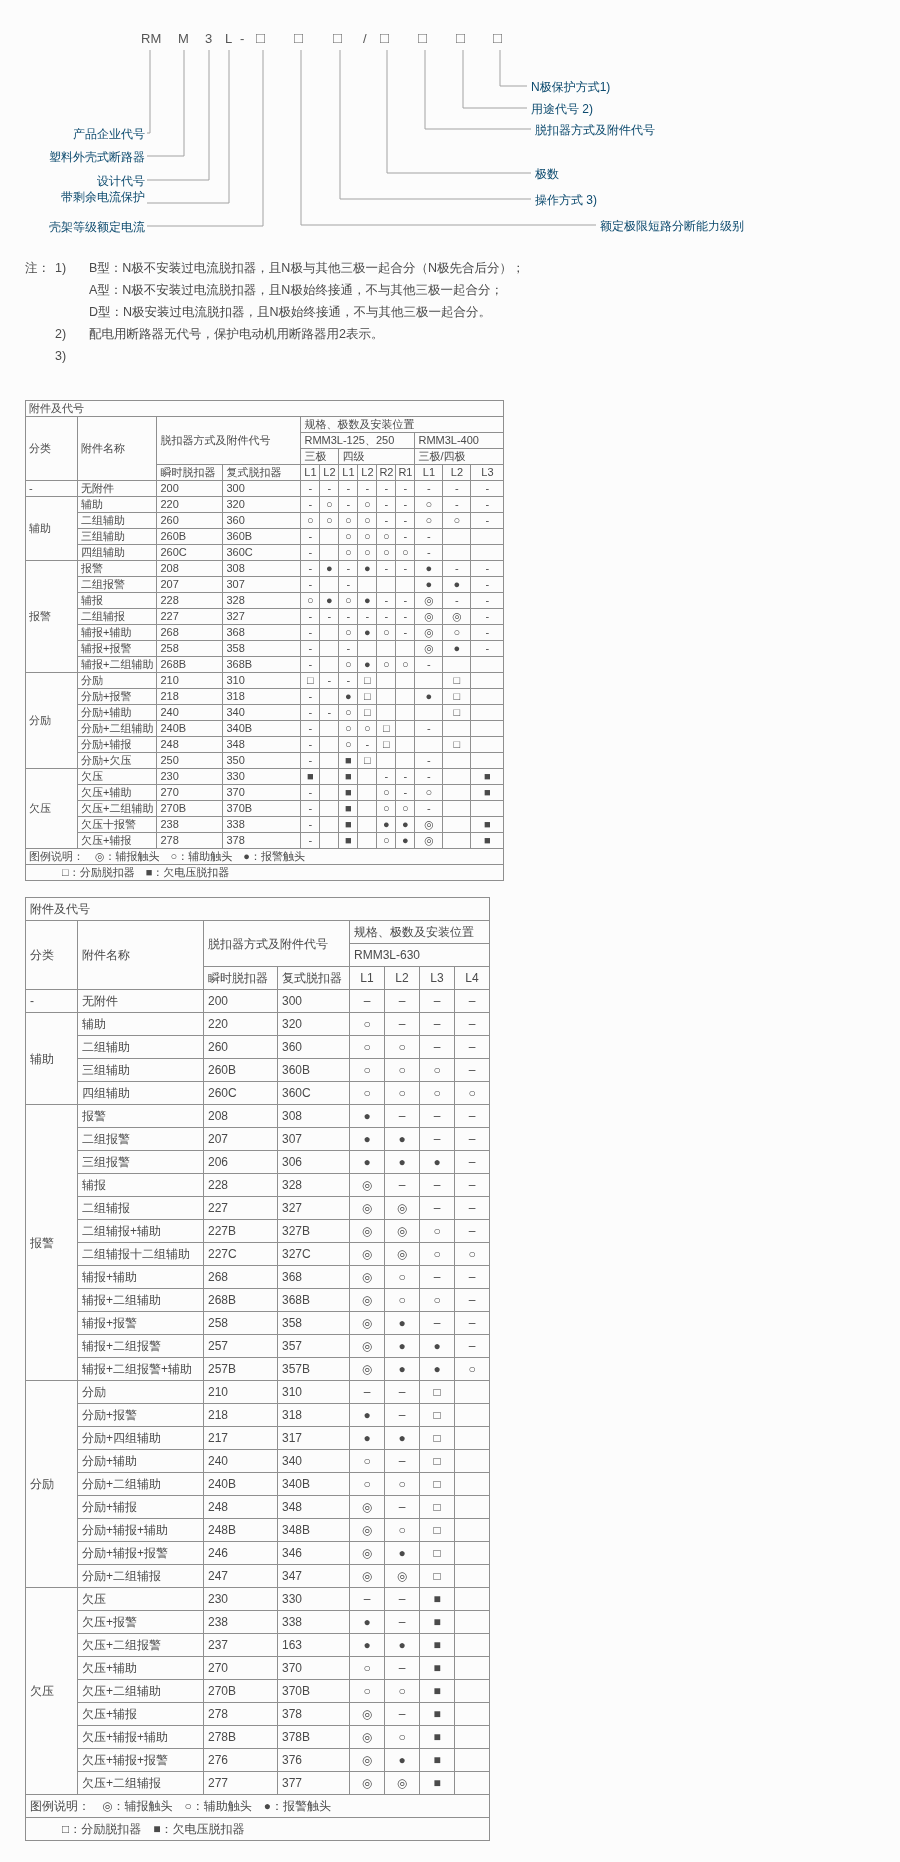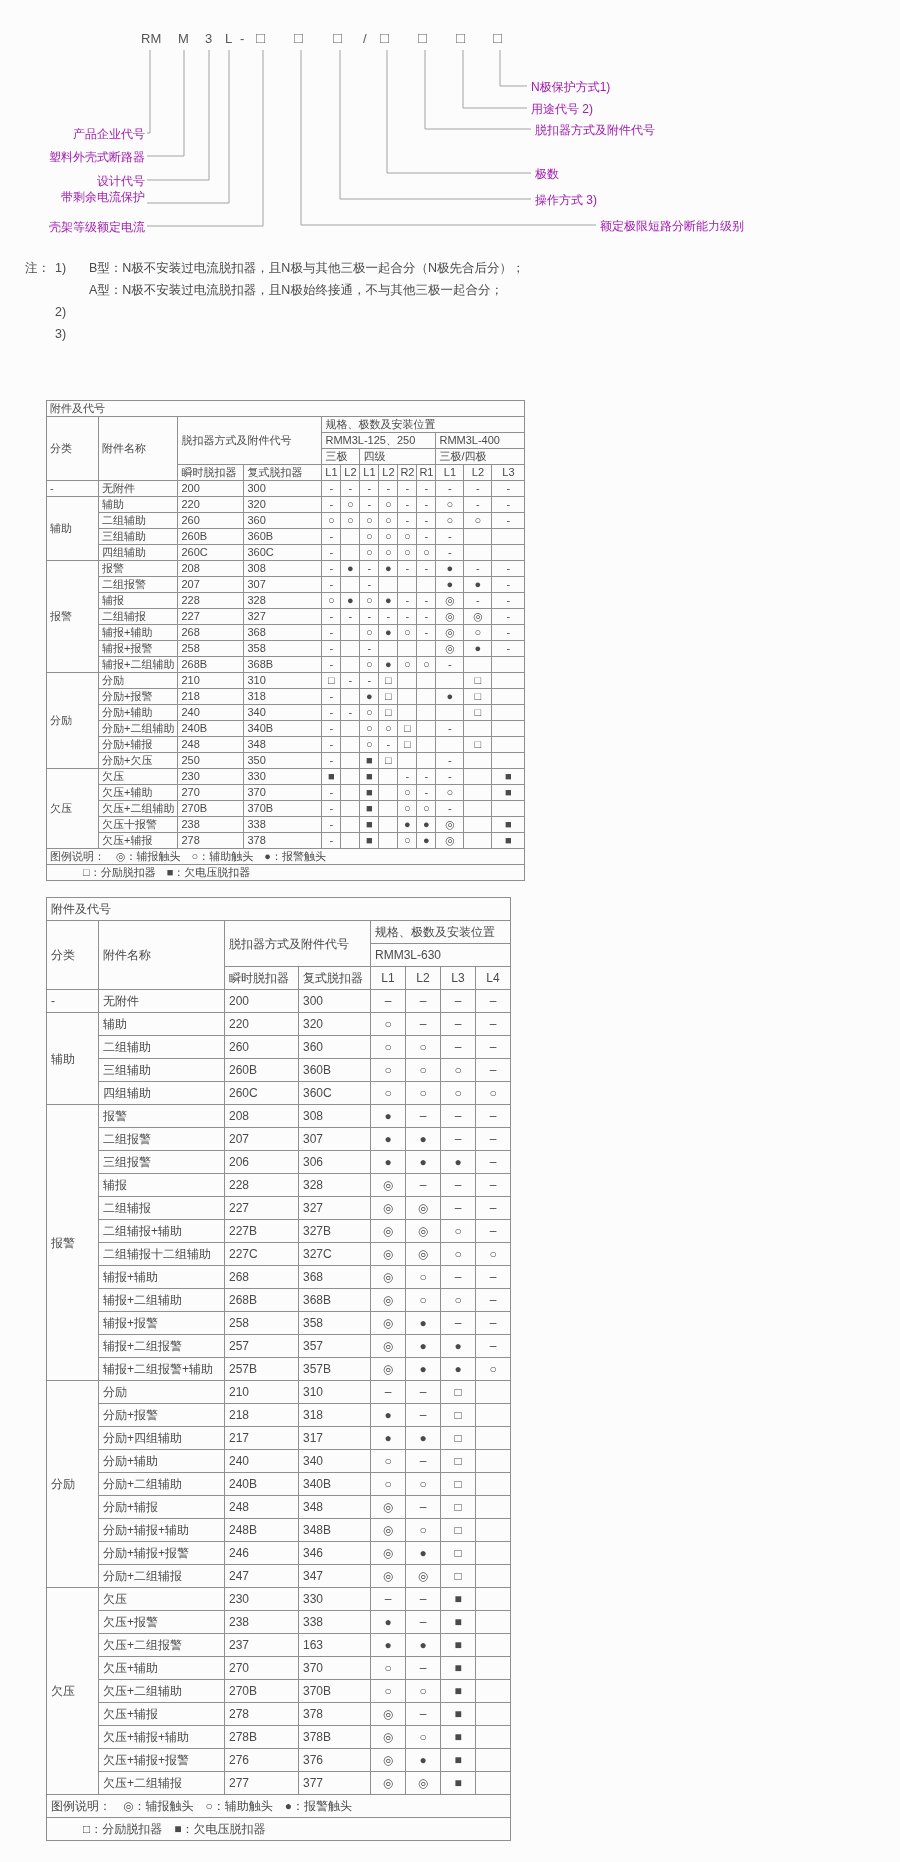--- a/index.html
+++ b/index.html
@@ -12,32 +12,32 @@
     font-family: "Liberation Sans", "DejaVu Sans", sans-serif;
     color: #4a4a4a;
     overflow: hidden;
   }
 
   
   .diagram { position: absolute; top: 0; left: 0; width: 816px; height: 250px; }
   .diagram svg { position: absolute; top: 0; left: 0; }
   .model-char { position: absolute; top: 31px; font-size: 13px; color: #555; white-space: nowrap; }
   .model-char.box { font-size: 15px; top: 29px; color: #666; }
-  .dlabel { position: absolute; font-size: 12px; white-space: nowrap; color: #a21caf; }
+  .dlabel { position: absolute; font-size: 12px; white-space: nowrap; color: #0c4a6e; }
   .dlabel-left { left: 0; width: 145px; text-align: right; }
 
   
   .notes { position: absolute; left: 25px; top: 257px; font-size: 12.5px; line-height: 22px; }
   .note-item { display: flex; align-items: flex-start; }
   .note-prefix { width: 30px; flex: none; }
   .note-num { width: 34px; flex: none; }
   .note-lines { flex: 1; }
 
   
-  table.tbl { border-collapse: collapse; table-layout: fixed; margin-left: 21px; }
+  table.tbl { border-collapse: collapse; table-layout: fixed; }
   .tbl th, .tbl td {
     border: 1px solid #8f8f8f;
     font-weight: normal;
     text-align: left;
     white-space: nowrap;
     overflow: hidden;
     vertical-align: middle;
   }
   #table1 { position: absolute; left: 25px; top: 400px; font-size: 11px; line-height: 13px; }
   #table1 th, #table1 td { padding: 1px 3px; }
@@ -98,25 +98,29 @@
     <div class="dlabel" style="left:600px; top:218px">额定极限短路分断能力级别</div>
   </div>
 
   <div class="notes">
     <div class="note-item">
       <span class="note-prefix">注：</span>
       <span class="note-num">1)</span>
       <div class="note-lines">
         <div>B型：N极不安装过电流脱扣器，且N极与其他三极一起合分（N极先合后分）；</div>
         <div>A型：N极不安装过电流脱扣器，且N极始终接通，不与其他三极一起合分；</div>
+        <div>D型：N极安装过电流脱扣器，且N极始终接通，不与其他三极一起合分。</div>
       </div>
     </div>
     <div class="note-item">
       <span class="note-prefix"></span>
       <span class="note-num">2)</span>
+      <div class="note-lines">
+        <div>配电用断路器无代号，保护电动机用断路器用2表示。</div>
+      </div>
     </div>
     <div class="note-item">
       <span class="note-prefix"></span>
       <span class="note-num">3)</span>
     </div>
   </div>
 
   <table class="tbl" id="table1">
     <colgroup>
       <col style="width:52px">

